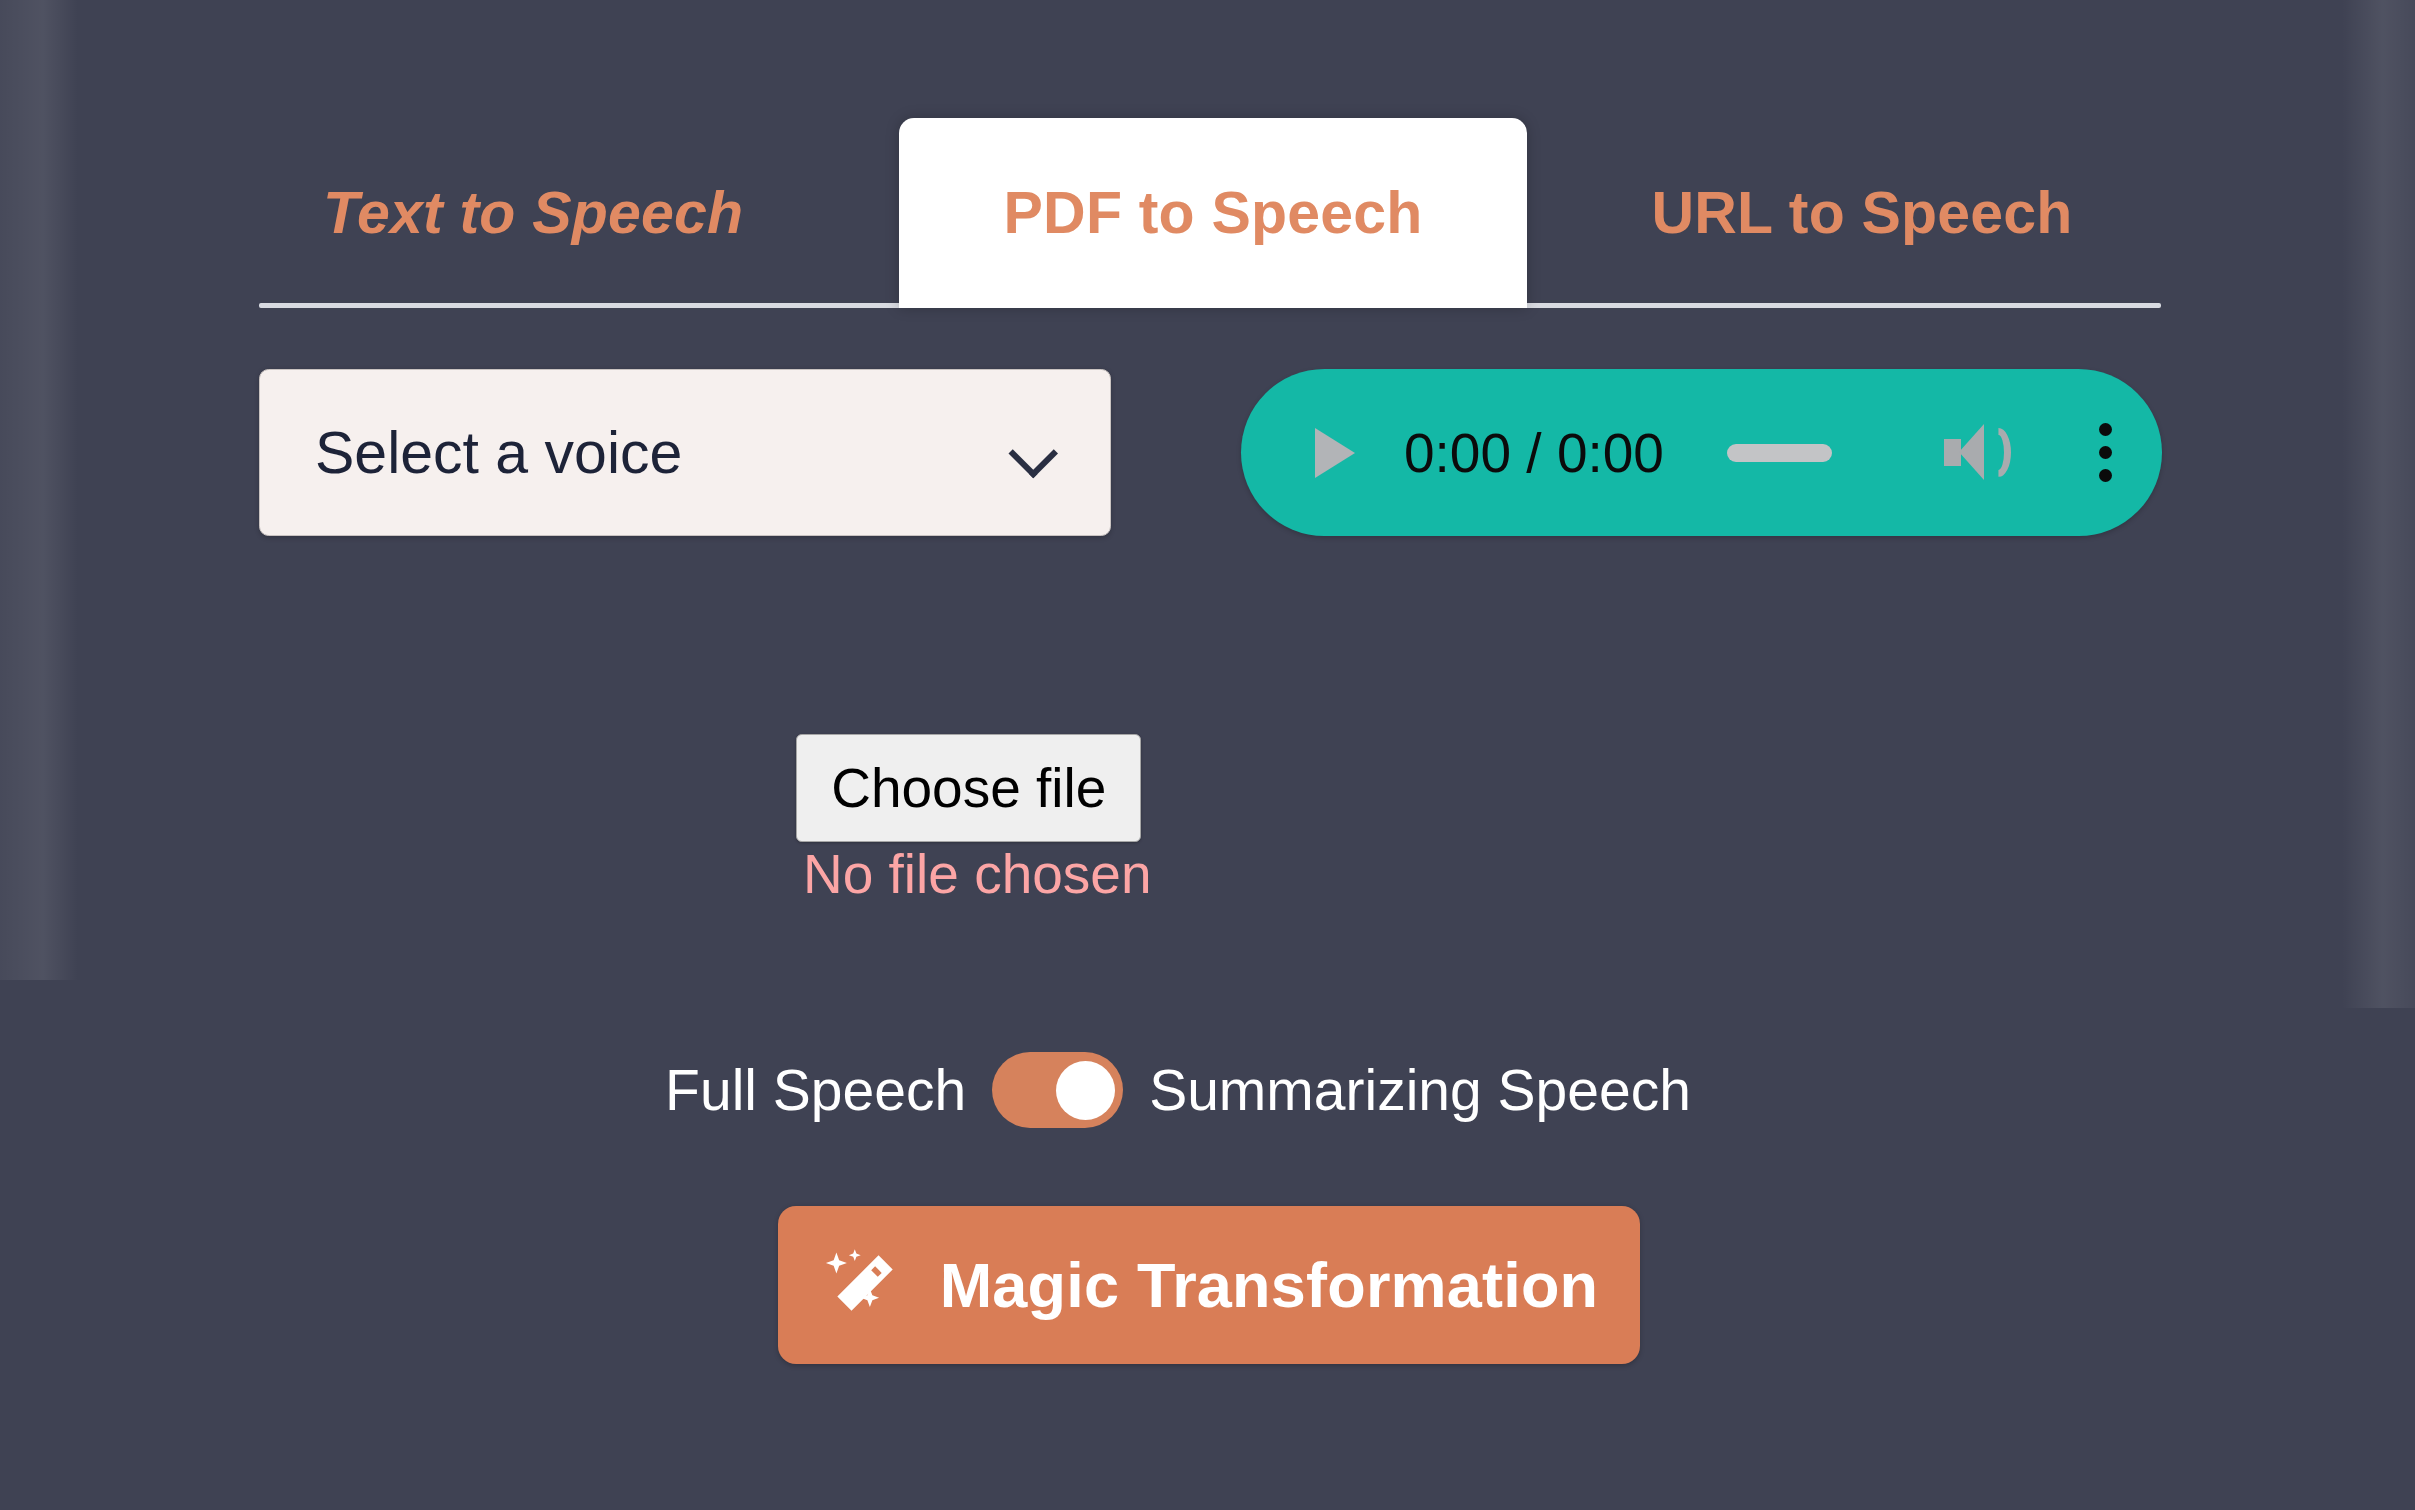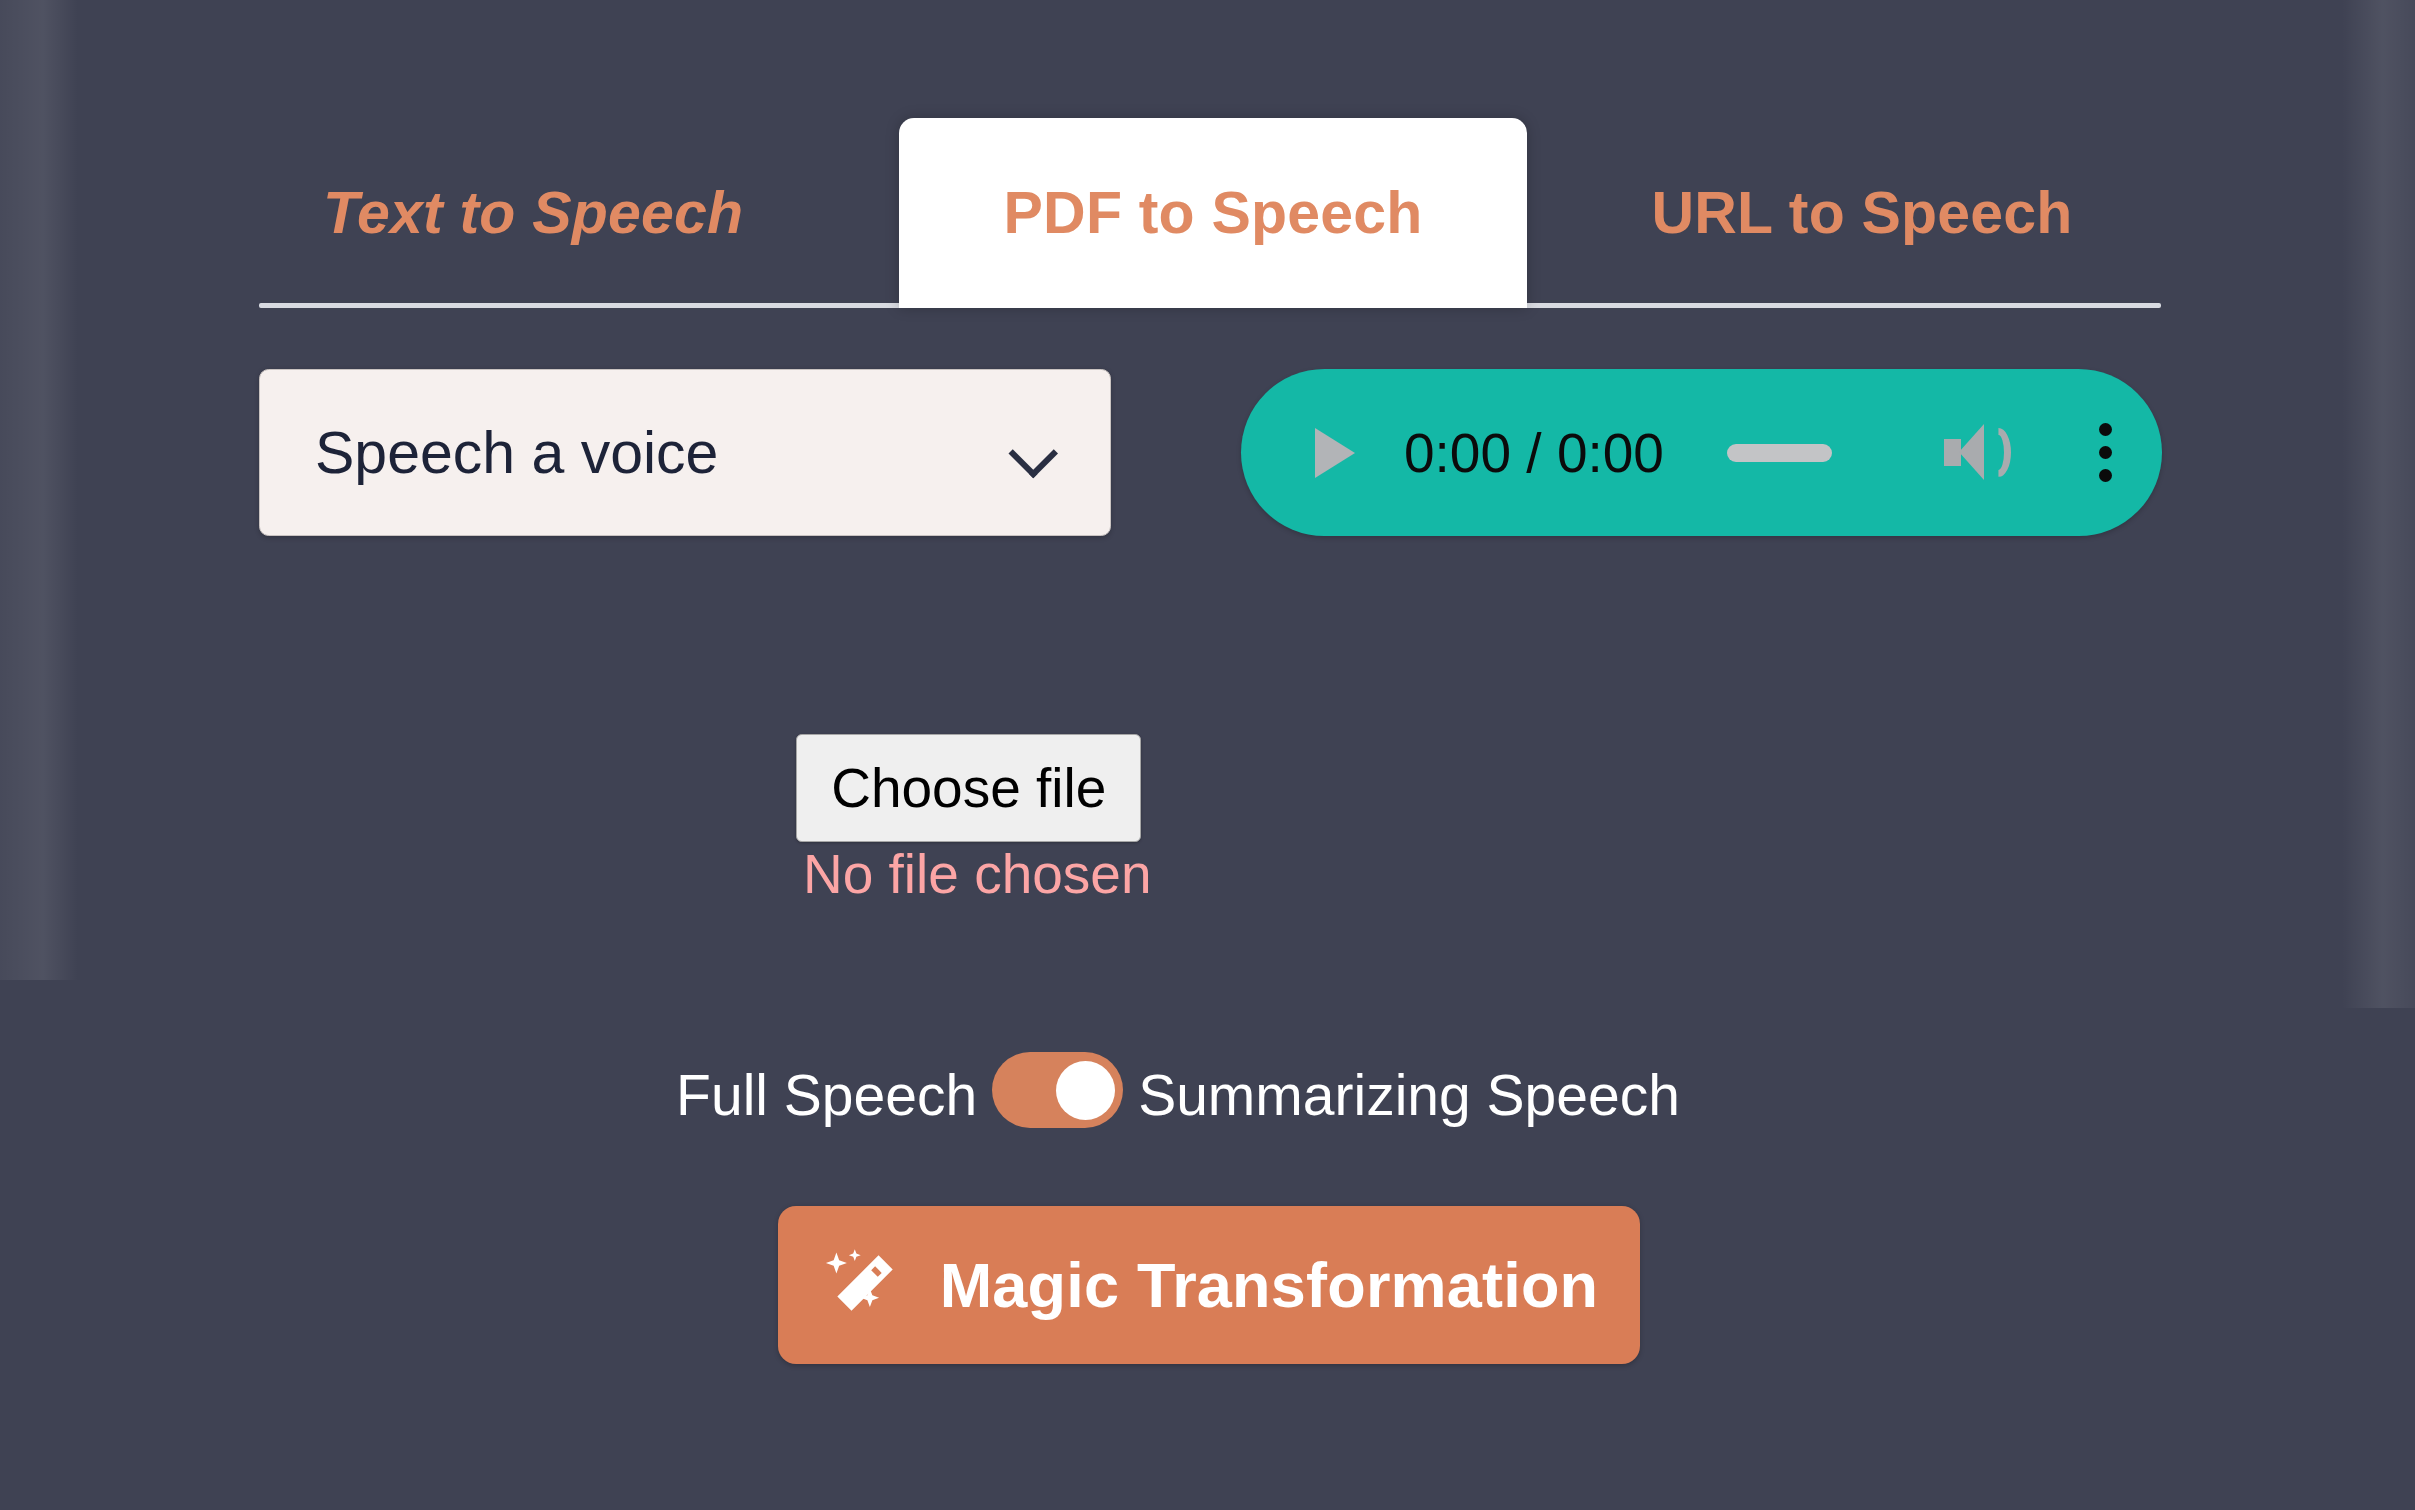--- a/index.html
+++ b/index.html
@@ -225,22 +225,23 @@
     white-space: nowrap;
   }
 
   
   .toggle-row {
     position: absolute;
     left: 0;
     top: 1052px;
     width: 2356px;
     display: flex;
-    align-items: flex-end;
+    align-items: center;
     justify-content: center;
+    gap: 11px;
   }
   .toggle-label {
     font-size: 57px;
     color: #ffffff;
     white-space: nowrap;
   }
   .toggle-switch {
     position: relative;
     width: 131px; height: 76px;
     background: #d6825c;
@@ -306,21 +307,21 @@
     </div>
 
     <div id="tab-2" class="tab tab-inactive">
       <span>URL to Speech</span>
     </div>
   </div>
 
   <div class="controls-row">
 
     <div class="voice-select">
-      <span class="voice-select-label">Speech a voice</span>
+      <span class="voice-select-label">Select a voice</span>
       <span class="chev"></span>
     </div>
 
     <div class="audio-player">
       <span class="ap-play"></span>
       <span class="ap-time">0:00 / 0:00</span>
       <span class="ap-volume-track"></span>
       <span class="ap-speaker">
         <span class="spk-body"></span>
         <span class="spk-cone"></span>

